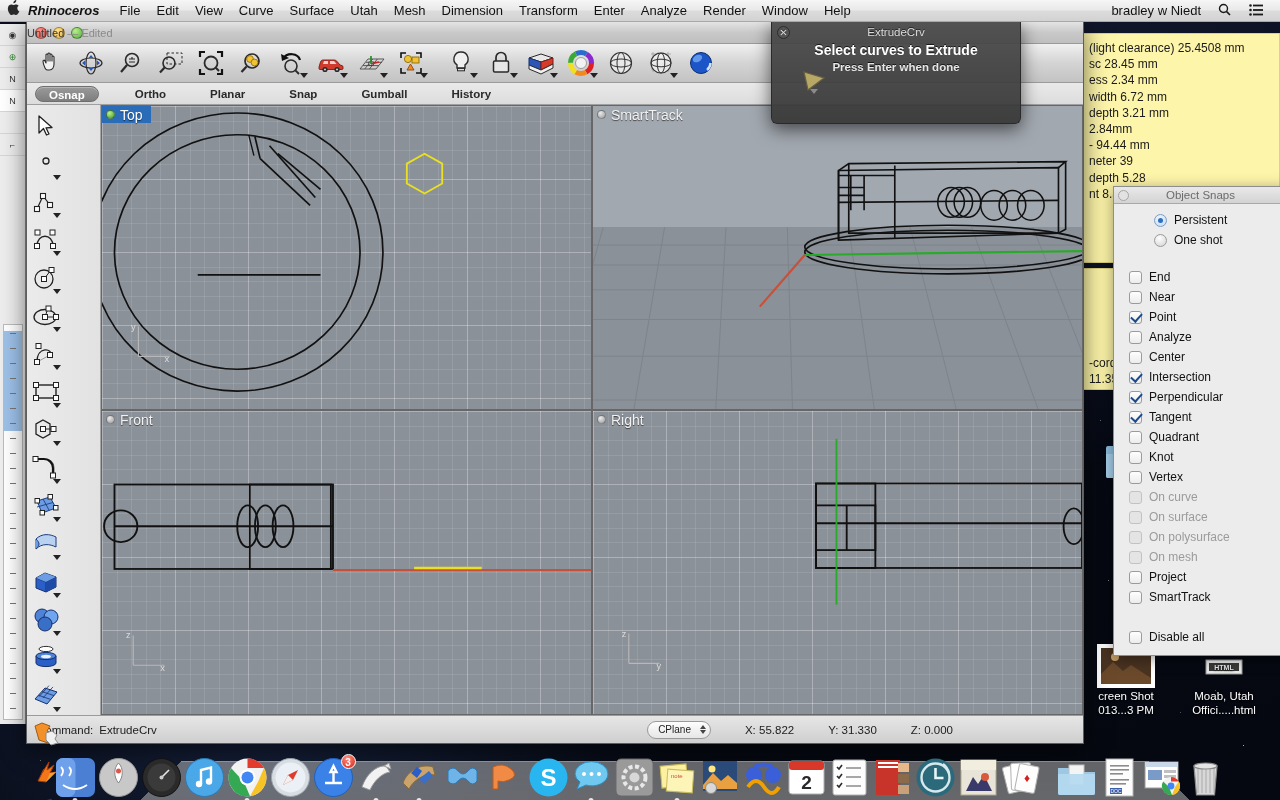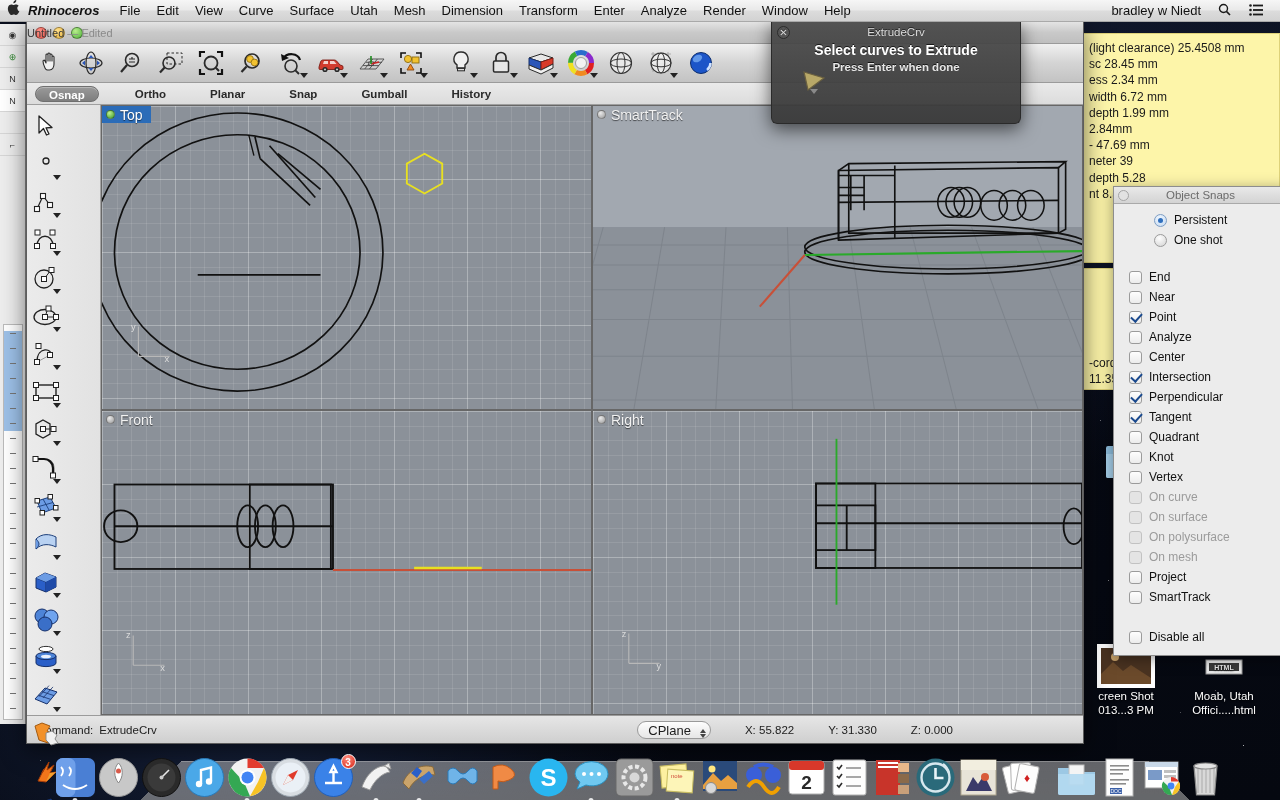--- a/index.html
+++ b/index.html
@@ -129,24 +129,24 @@
   .vp-dot.on { background: radial-gradient(circle at 35% 30%,#bff28f,#3f9c2c); }
   .vp svg.geom { position:absolute; inset:0; width:100%; height:100%; }
 
   
   #statusbar {
     height:28px; background: linear-gradient(to bottom,#e6e6e6,#cfcfcf);
     border-top:1px solid #9b9b9b; display:flex; align-items:center;
     padding:0 10px; font-size:11.5px; color:#1c1c1c;
   }
   #cplane-select {
-    margin-left:auto; display:flex; align-items:flex-end; gap:6px;
+    margin-left:auto; display:flex; align-items:center; gap:6px;
     background: linear-gradient(to bottom,#fdfdfd,#e6e6e6);
     border:1px solid #9a9a9a; border-radius:10px; height:18px; padding:0 4px 0 10px;
-    font-size:13px;
+    font-size:10px;
   }
   .stepper { display:flex; flex-direction:column; gap:1px; padding-left:3px;}
   .stepper i { width:0;height:0;border-left:3px solid transparent;border-right:3px solid transparent;}
   .stepper i.up { border-bottom:4px solid #444; }
   .stepper i.dn { border-top:4px solid #444; }
   .coord { padding-left:34px; font-size:11.5px; }
   #coord-wrap{ display:flex; margin-left:0; padding-right:120px;align-items:center;}
 
   
   #sticky {
@@ -399,23 +399,23 @@
         </svg>
     </div>
   </div>
 </div>
 
 <div id="sticky">
   <div> (light clearance) 25.4508 mm</div>
   <div>sc 28.45 mm</div>
   <div>ess 2.34 mm</div>
   <div>width 6.72 mm</div>
-  <div>depth 1.99 mm</div>
+  <div>depth 3.21 mm</div>
   <div> 2.84mm</div>
-  <div>- 47.69 mm</div>
+  <div>- 94.44 mm</div>
   <div>neter 39</div>
   <div>depth 5.28</div>
   <div>nt 8.50</div>
 </div>
 <div id="sticky2">
   <div style="height:80px"></div>
   <div>-cord</div>
   <div>11.35</div>
 </div>
 

